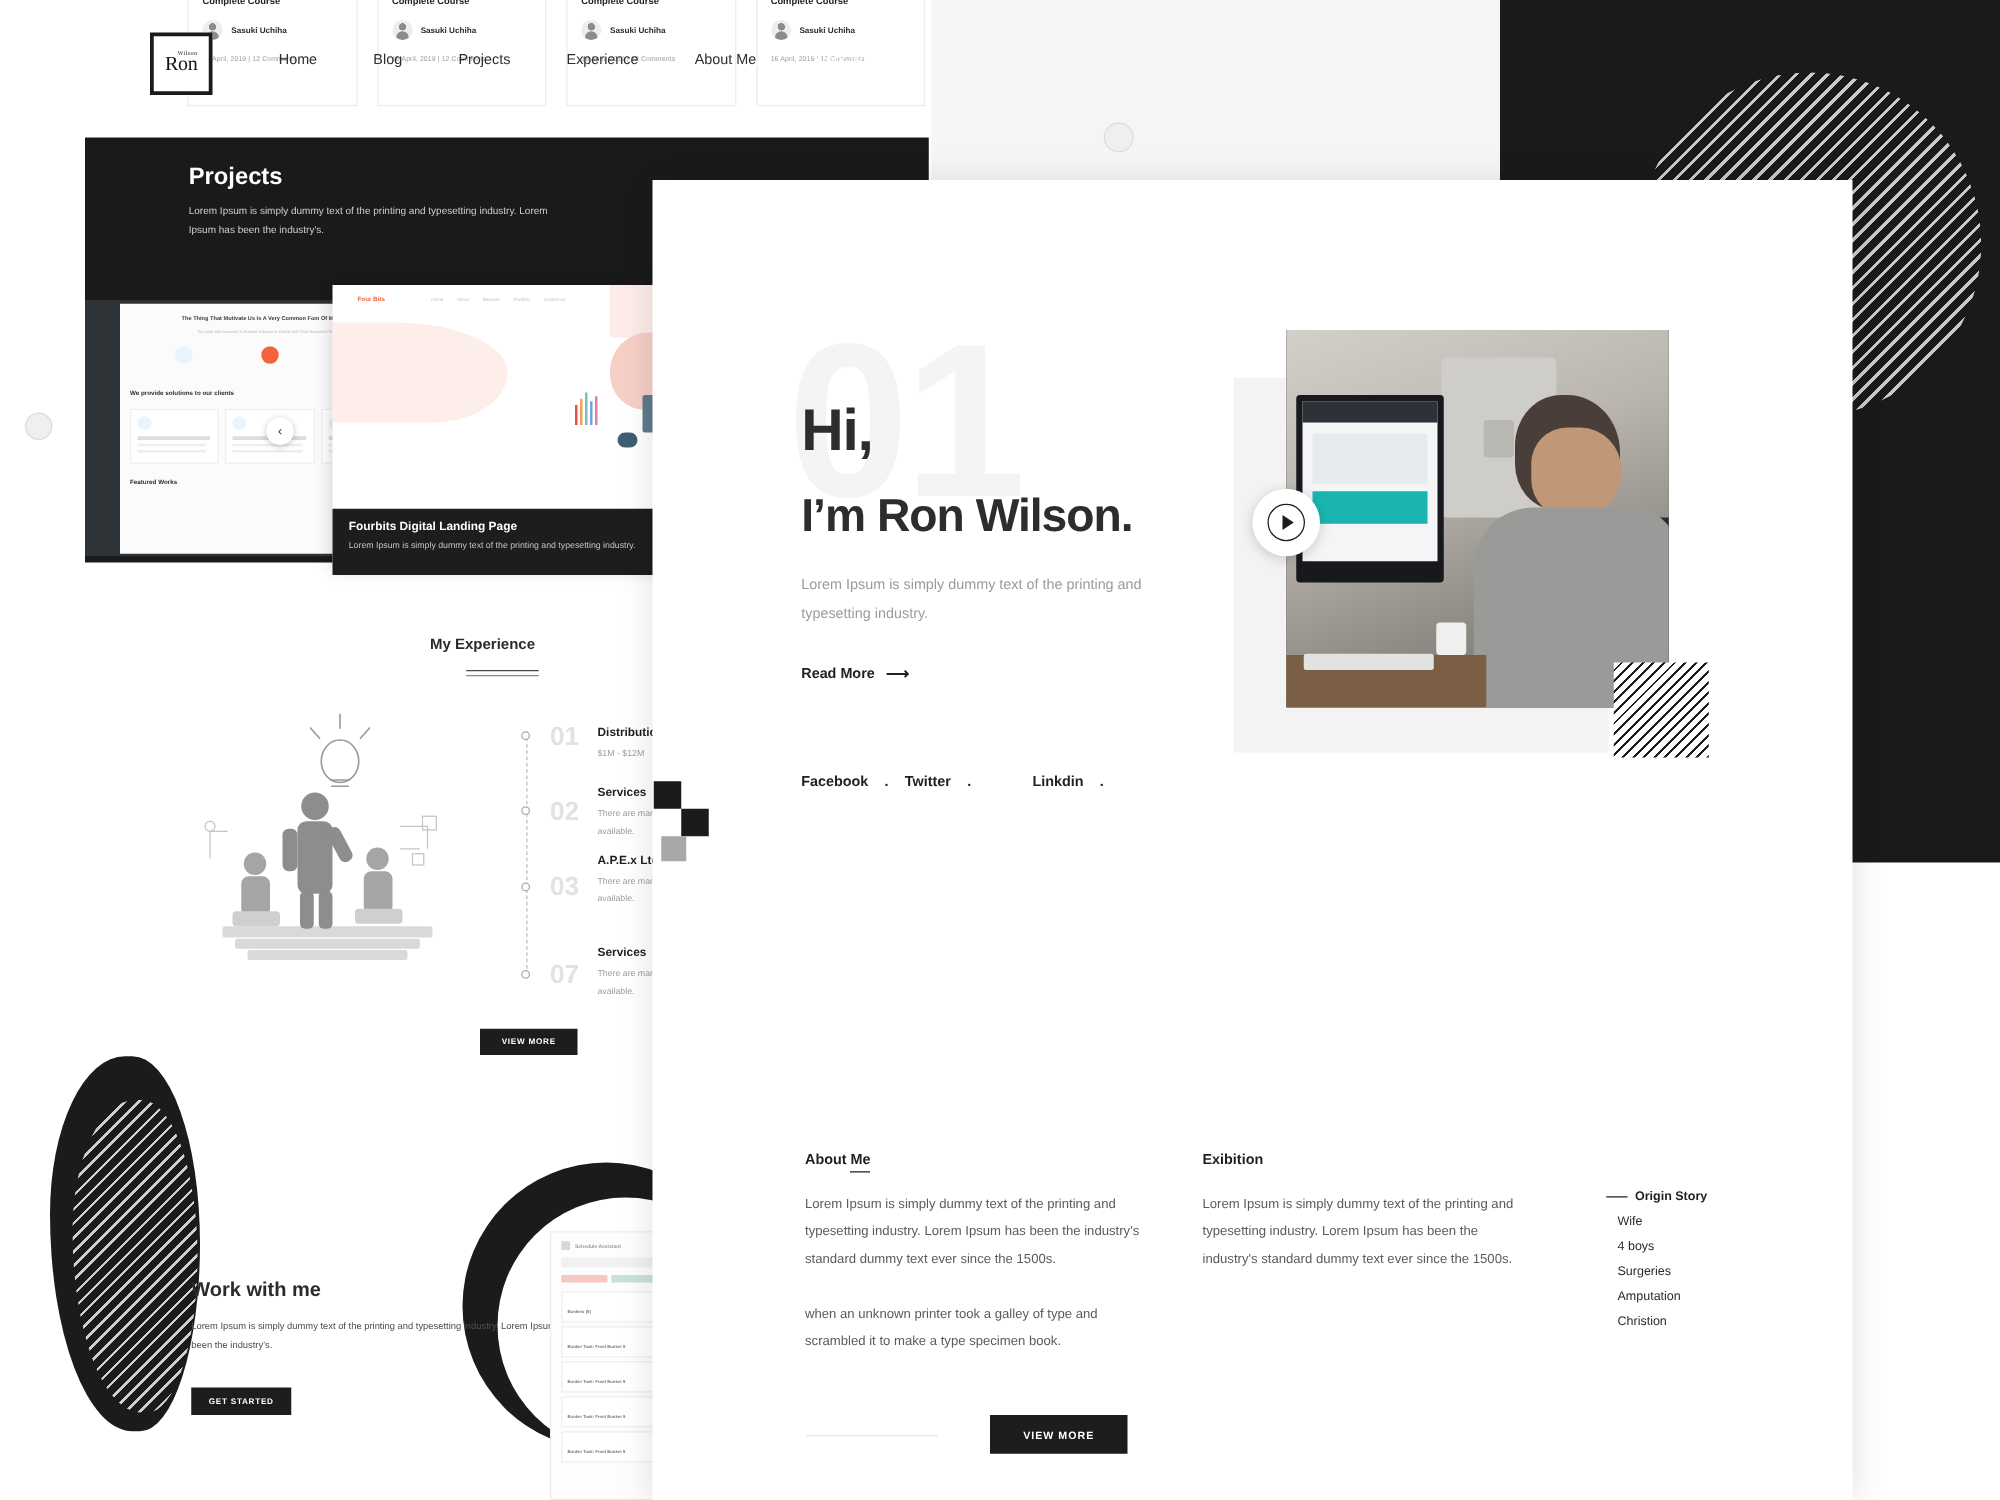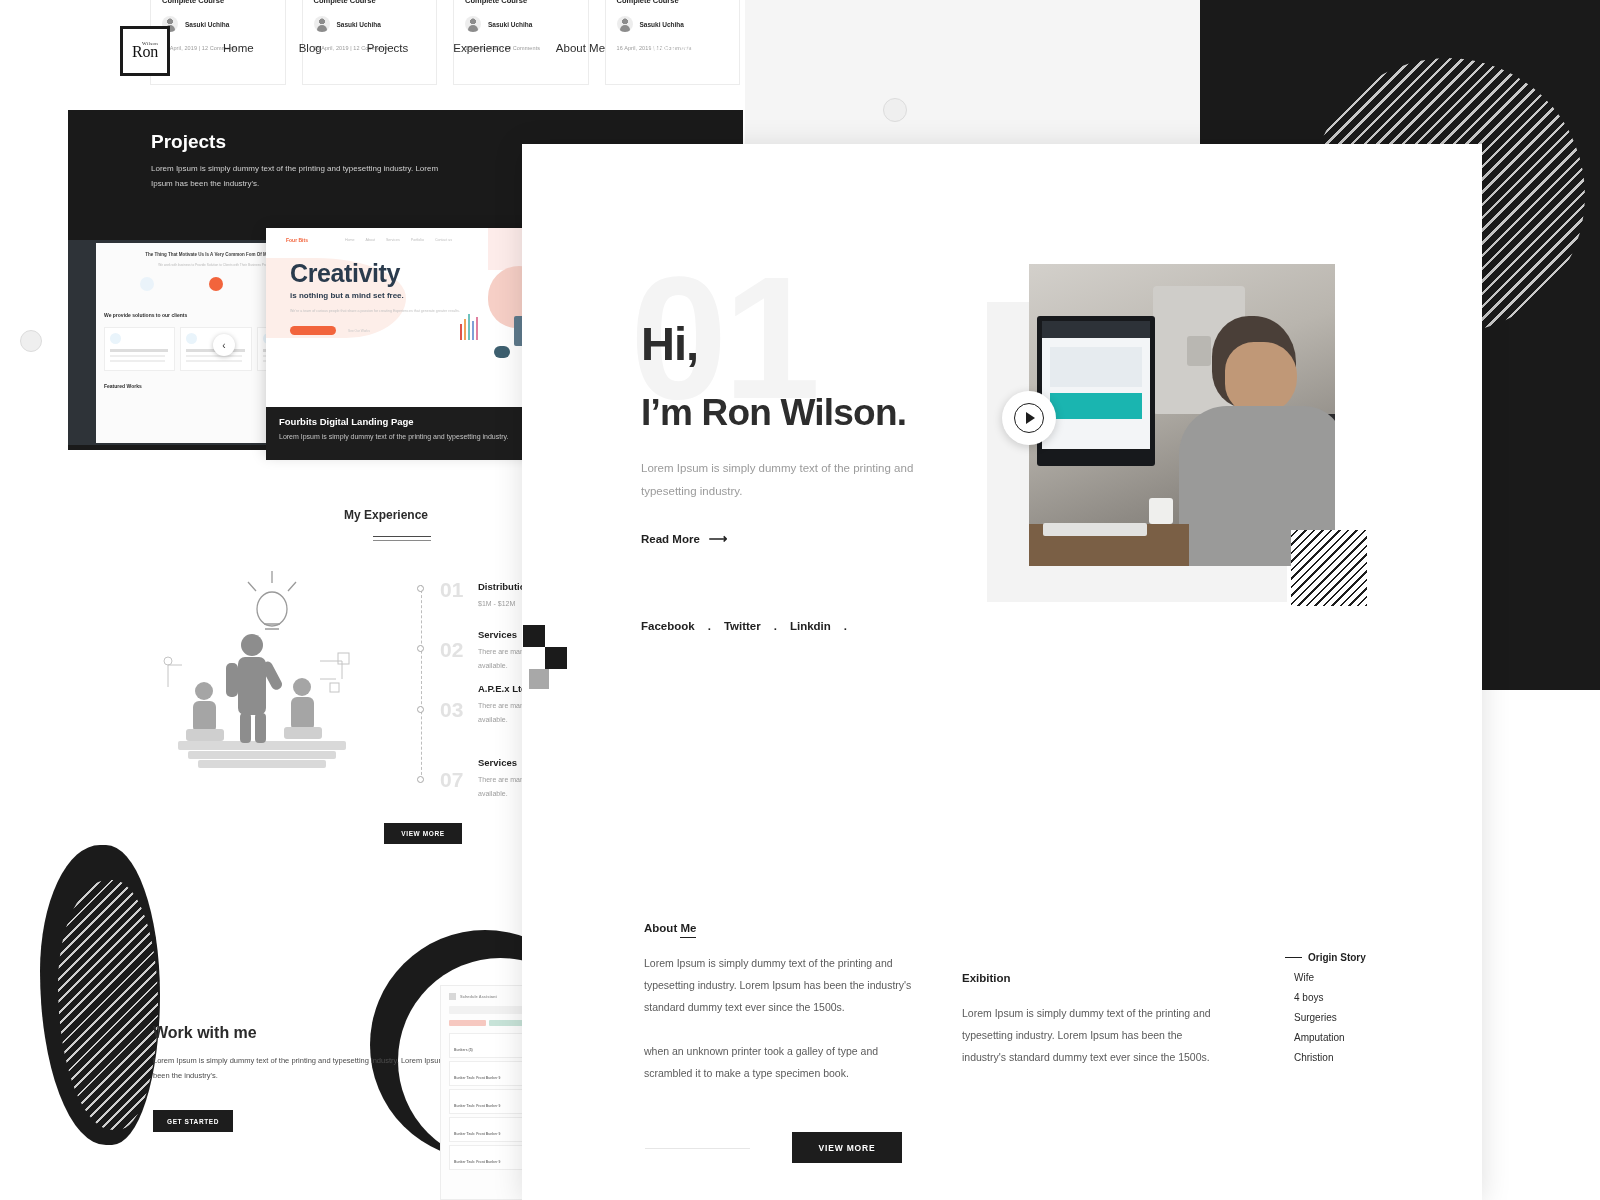--- a/index.html
+++ b/index.html
@@ -396,29 +396,20 @@
       <div class="mf-pencils">
         <i style="height:16px;background:#e0544a;"></i>
           <i style="height:21px;background:#f0a35a;"></i>
         <i style="height:26px;background:#6fc3bd;"></i>
           <i style="height:19px;background:#7f9fd6;"></i>
         <i style="height:23px;background:#e07fa0;"></i>
       </div>
       <div class="mf-person" style="left:248px;top:88px;width:11px;height:30px;"></div>
       <div class="mf-person" style="left:268px;top:96px;width:10px;height:26px;"></div>
       <div class="mf-person" style="left:228px;top:118px;width:16px;height:12px;border-radius:8px;background:#3e6070;"></div>
-      <div class="mf-hero">
-        <div class="mf-h1">Creativity</div>
-        <div class="mf-h2">is nothing but a mind set free.</div>
-        <div class="mf-p">We're a team of curious people that share a passion for creating Experiences that generate greater results.</div>
-        <div class="mf-btns">
-          <div class="mf-btn"></div>
-          <div class="mf-btn2">See Our Works</div>
-        </div>
-      </div>
       <div class="mf-logos">
         <span>Powered by</span>
         <span>GoMeal</span>
         <span>ROVEX</span>
         <span>ALOMOST</span>
         <span>EXPRESS</span>
         <span>AMANDEE</span>
       </div>
     </div>
   </div>
@@ -557,21 +548,21 @@
   <div class="hero-p">Lorem Ipsum is simply dummy text of the printing and typesetting industry.</div>
   <div class="read-more">
     <span>Read More</span>
     <span class="arrow">⟶</span>
   </div>
   <div class="socials">
     <a href="#" style="color:inherit;text-decoration:none;">Facebook</a>
     <span class="dot">.</span>
     <a href="#" style="color:inherit;text-decoration:none;">Twitter</a>
     <span class="dot">.</span>
-    <a href="#" style="color:inherit;text-decoration:none;">Linkdin</a>
+    <a href="#" style="color:inherit;text-decoration:none;margin-left:36px;">Linkdin</a>
     <span class="dot">.</span>
   </div>
 
   <div class="photo-frame"></div>
   <div class="photo">
     <div class="sky"></div>
     <div class="imac"></div>
     <div class="monitor"></div>
     <div class="screen">
       <div class="scr-top"></div>
@@ -599,21 +590,21 @@
     <i style="left:6px;top:44px;width:20px;height:20px;background:#a8a8a8;"></i>
   </div>
 
 
   <div class="col" style="left:644px;top:922px;width:268px;">
     <div class="col-head"><span>About </span><u>Me</u></div>
     <div class="col-p">Lorem Ipsum is simply dummy text of the printing and typesetting industry. Lorem Ipsum has been the industry's standard dummy text ever since the 1500s.</div>
     <div class="col-p col-p2">when an unknown printer took a galley of type and scrambled it to make a type specimen book.</div>
   </div>
 
-  <div class="col" style="left:962px;top:972px;width:262px;">
+  <div class="col" style="left:962px;top:922px;width:262px;">
     <div class="col-head">Exibition</div>
     <div class="col-p">Lorem Ipsum is simply dummy text of the printing and typesetting industry. Lorem Ipsum has been the industry's standard dummy text ever since the 1500s.</div>
   </div>
 
   <ul class="origin">
     <div class="origin-head">
       <span class="dash"></span>
       <span>Origin Story</span>
     </div>
     <li>Wife</li>

